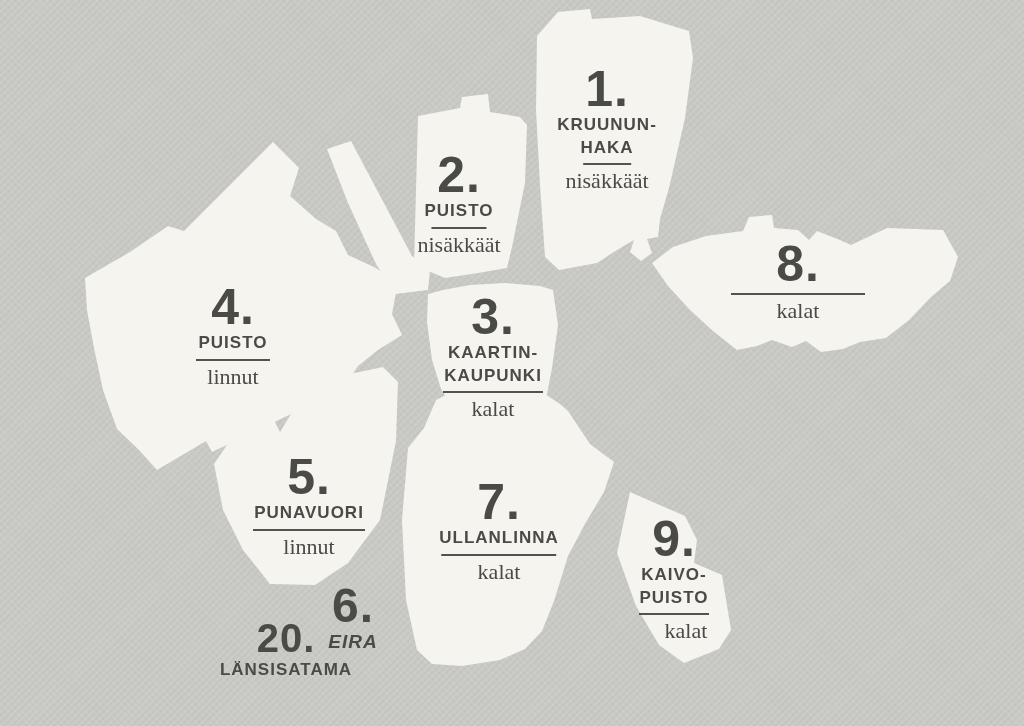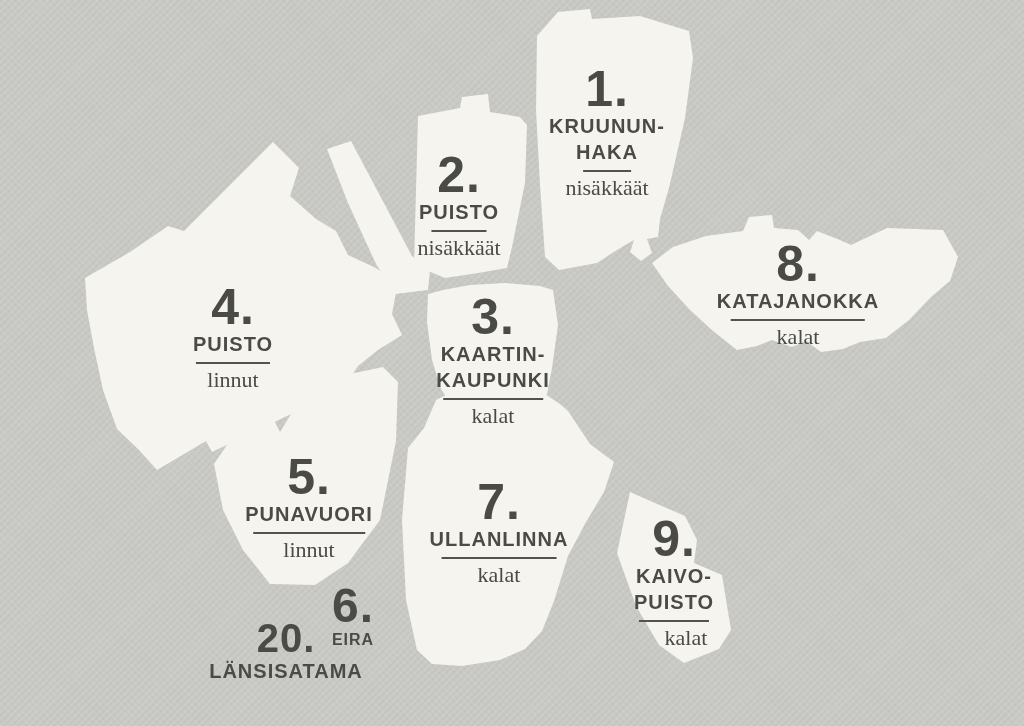--- a/index.html
+++ b/index.html
@@ -31,27 +31,27 @@
   .num{
     font-size:50px;
     font-weight:bold;
     line-height:.92;
     letter-spacing:1px;
     color:var(--ink,#4a4a47);
   }
   .num.mid{font-size:48px;}
   .num.small{font-size:40px;}
   .nm{
-    font-size:20px;
+    font-size:17px;
     font-weight:bold;
     line-height:1.15;
     letter-spacing:1px;
     margin-top:3px;
   }
-  .nm.tiny{font-size:16px;}
+  .nm.tiny{font-size:19px;font-style:italic;}
   .nm:empty{display:none;}
   .rule{
     height:2px;
     background:var(--rule,#53534e);
     margin:6px auto 4px auto;
   }
   .cat{
     font-family:Liberation Serif, serif;
     font-size:22px;
     font-weight:500;
@@ -131,21 +131,20 @@
 
   <div class="label" style="left:499px;top:479px;">
     <div class="num">7.</div>
     <div class="nm">ULLANLINNA</div>
     <div class="rule" style="width:115px"></div>
     <div class="cat">kalat</div>
   </div>
 
   <div class="label" style="left:798px;top:241px;">
     <div class="num">8.</div>
-    <div class="nm">KATAJANOKKA</div>
     <div class="rule" style="width:134px"></div>
     <div class="cat">kalat</div>
   </div>
 
   <div class="label" style="left:674px;top:516px;">
     <div class="num">9.</div>
     <div class="nm">KAIVO-</div>
     <div class="nm">PUISTO</div>
     <div class="rule" style="width:70px"></div>
     <div class="cat shift-right">kalat</div>

